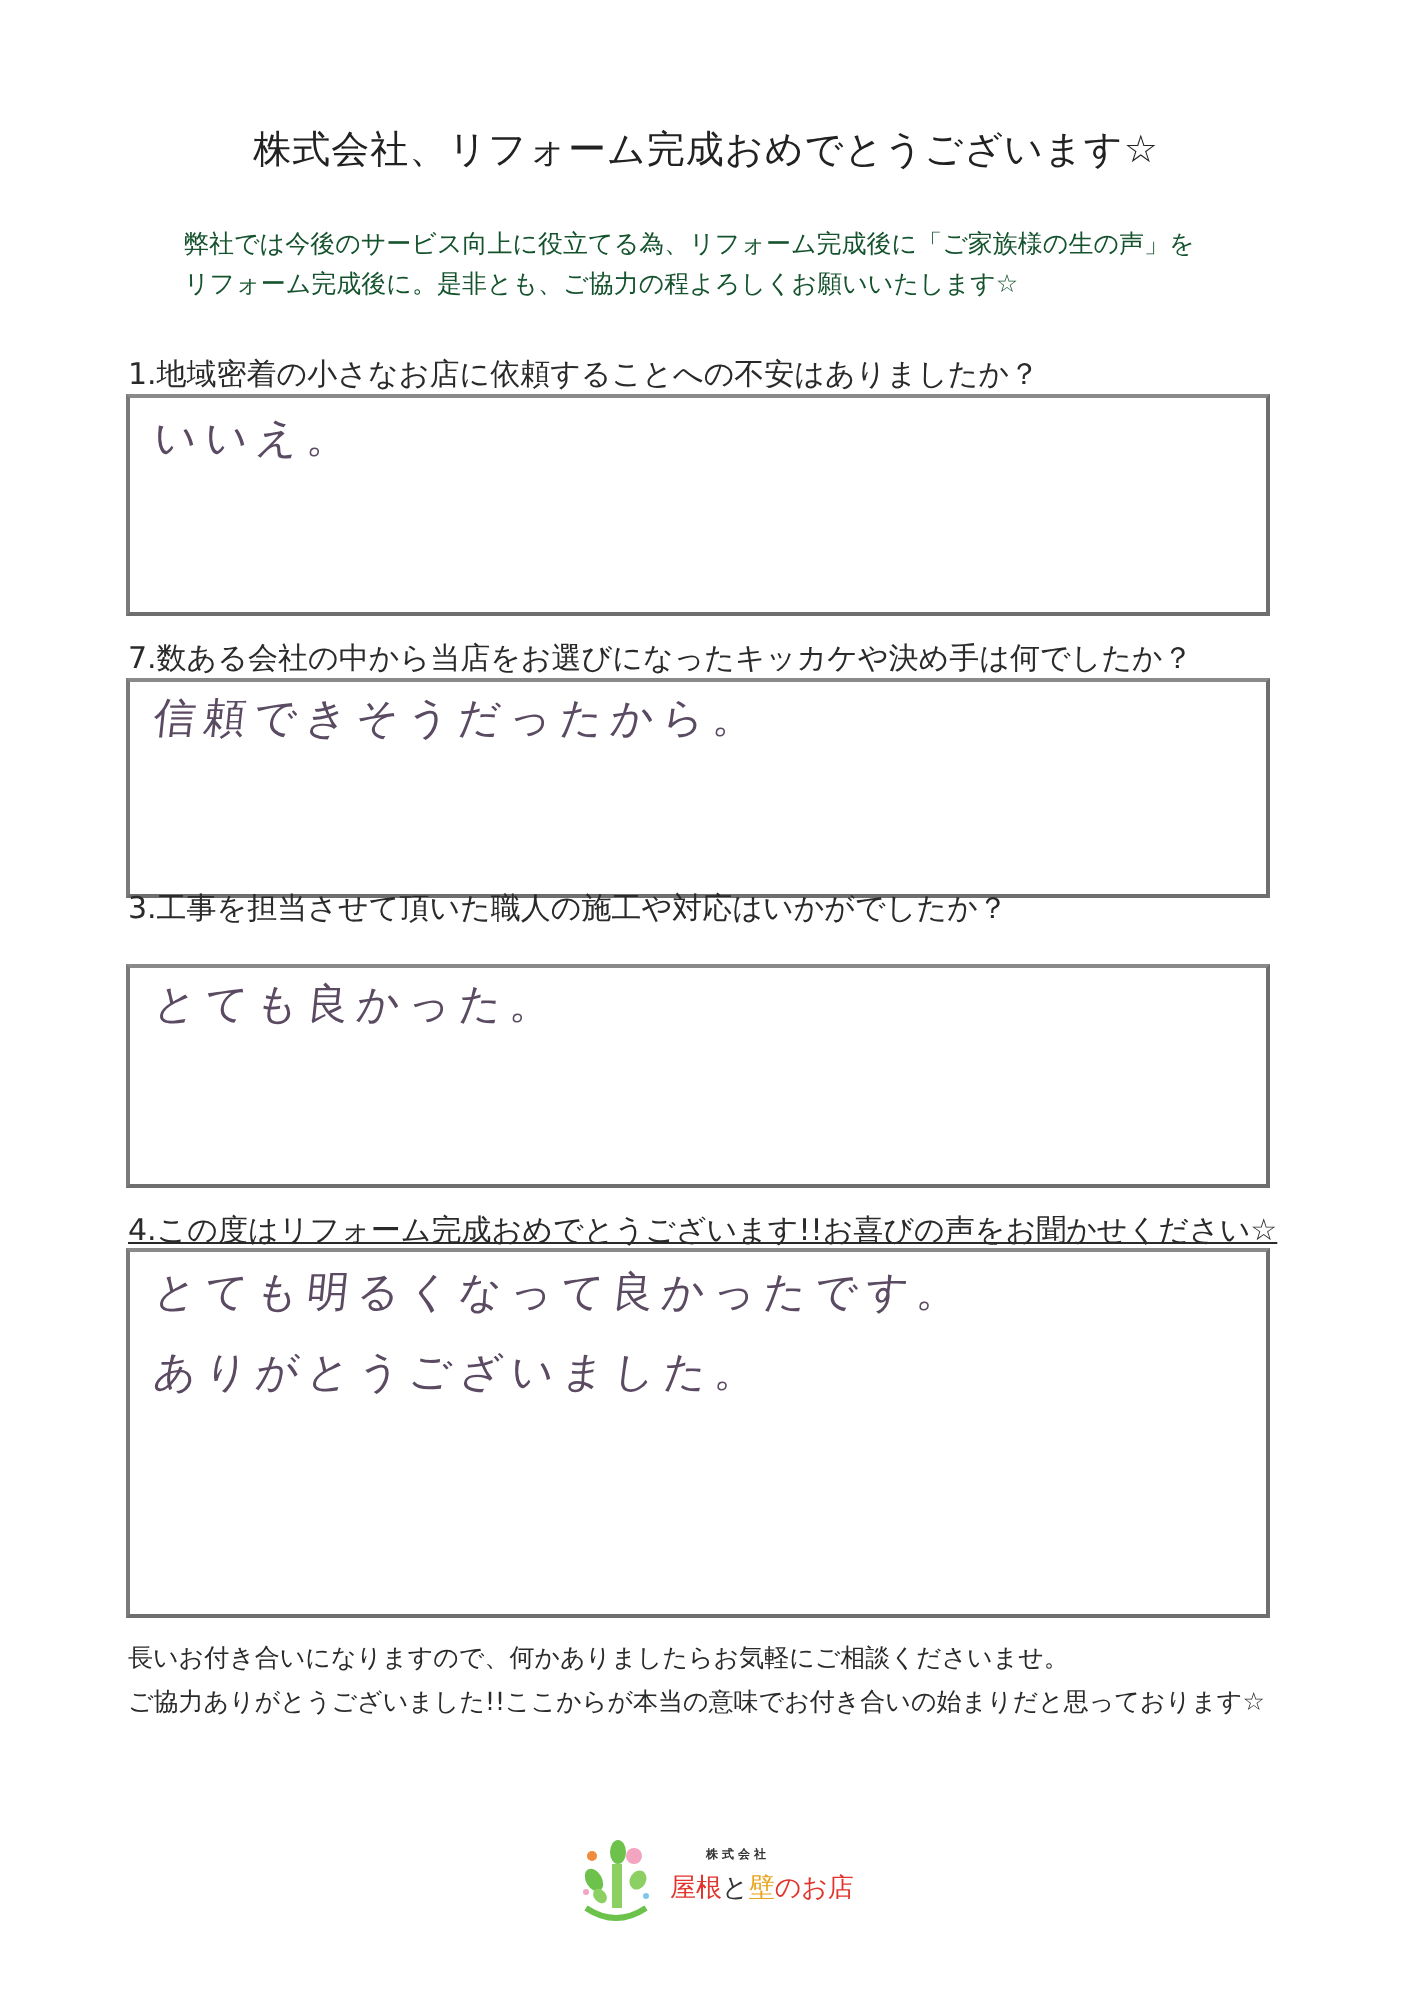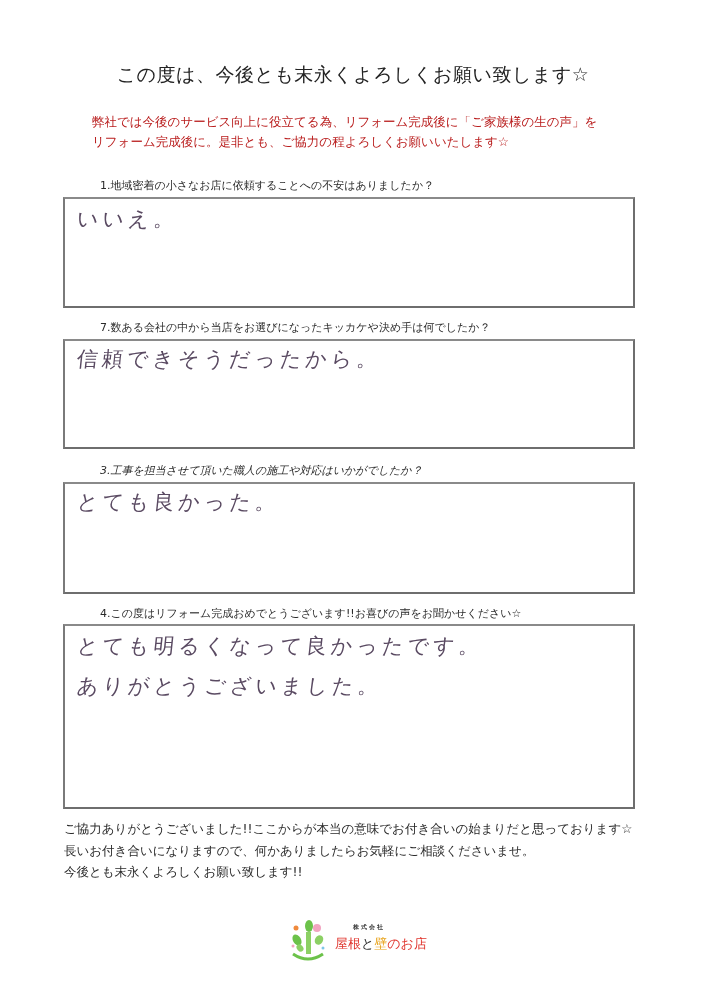--- a/index.html
+++ b/index.html
@@ -6,24 +6,24 @@
   body {
     width:706px; height:1000px; background:#ffffff; position:relative; overflow:hidden;
     font-family:"DejaVu Sans", "Liberation Sans", sans-serif; color:#2a2a2a;
   }
   .title {
     position:absolute; left:0; width:706px; top:62px; text-align:center;
     font-size:19px; color:#222; letter-spacing:0.5px;
   }
   .intro {
     position:absolute; left:92px; top:112px; width:560px;
-    font-size:12.5px; line-height:20px; color:#b91c1c;
+    font-size:12.5px; line-height:20px; color:#14532d;
   }
   .q-label {
-    position:absolute; left:64px; font-size:11px; color:#2a2a2a; white-space:nowrap;margin-left:36px;
+    position:absolute; left:64px; font-size:15px; color:#2a2a2a; white-space:nowrap;
   }
   .answer-box {
     position:absolute; left:63px; width:572px;
     border:2px solid #6e6e6e; border-top-color:#8a8a8a; border-left-color:#7a7a7a;
     box-sizing:border-box; background:#fff;
   }
   .handwriting {
     position:absolute; left:12px; font-family:"DejaVu Serif", serif;
     font-size:21px; color:#5a4a62; letter-spacing:4px; transform:skewX(-6deg);
     white-space:nowrap; font-weight:300;
@@ -38,52 +38,51 @@
   }
   .logo-mark { position:absolute; left:0; top:0; width:46px; height:44px; }
   .logo-small { position:absolute; left:68px; top:5px; font-size:6px; color:#333; letter-spacing:2px; font-weight:bold; }
   .logo-name { position:absolute; left:50px; top:17px; font-size:13px; font-weight:normal; color:#333; white-space:nowrap; }
   .logo-name .red { color:#e0342c; }
   .logo-name .yel { color:#e8a31a; }
 </style>
 </head>
 <body>
 
-<div class="title">この度は、今後とも末永くよろしくお願い致します☆</div>
+<div class="title">株式会社、リフォーム完成おめでとうございます☆</div>
 
 <div class="intro">
   <div>弊社では今後のサービス向上に役立てる為、リフォーム完成後に「ご家族様の生の声」を</div>
   <div>リフォーム完成後に。是非とも、ご協力の程よろしくお願いいたします☆</div>
 </div>
 
 <div class="q-label" style="top:178px;">1.地域密着の小さなお店に依頼することへの不安はありましたか？</div>
 <div class="answer-box" style="top:197px; height:111px;">
   <div class="handwriting" style="top:6px;">いいえ。</div>
 </div>
 
 <div class="q-label" style="top:320px;">7.数ある会社の中から当店をお選びになったキッカケや決め手は何でしたか？</div>
 <div class="answer-box" style="top:339px; height:110px;">
   <div class="handwriting" style="top:4px;">信頼できそうだったから。</div>
 </div>
 
-<div class="q-label" style="top:463px;font-style:italic;">3.工事を担当させて頂いた職人の施工や対応はいかがでしたか？</div>
+<div class="q-label" style="top:445px;">3.工事を担当させて頂いた職人の施工や対応はいかがでしたか？</div>
 <div class="answer-box" style="top:482px; height:112px;">
   <div class="handwriting" style="top:4px;">とても良かった。</div>
 </div>
 
-<div class="q-label" style="top:606px;">4.この度はリフォーム完成おめでとうございます!!お喜びの声をお聞かせください☆</div>
+<div class="q-label" style="top:606px;text-decoration:underline;">4.この度はリフォーム完成おめでとうございます!!お喜びの声をお聞かせください☆</div>
 <div class="answer-box" style="top:624px; height:185px;">
   <div class="handwriting" style="top:6px;">とても明るくなって良かったです。</div>
   <div class="handwriting" style="top:46px;">ありがとうございました。</div>
 </div>
 
 <div class="closing">
+  <div>長いお付き合いになりますので、何かありましたらお気軽にご相談くださいませ。</div>
   <div>ご協力ありがとうございました!!ここからが本当の意味でお付き合いの始まりだと思っております☆</div>
-  <div>長いお付き合いになりますので、何かありましたらお気軽にご相談くださいませ。</div>
-  <div>今後とも末永くよろしくお願い致します!!</div>
 </div>
 
 <div class="logo">
   <svg class="logo-mark" viewBox="0 0 46 44">
     <path d="M8 36 Q23 46 38 36" stroke="#6cc24a" stroke-width="3" fill="none"></path>
     <rect x="21" y="14" width="5" height="22" fill="#8cd064"></rect>
     <ellipse cx="12" cy="22" rx="4" ry="6" fill="#6cc24a" transform="rotate(-30 12 22)"></ellipse>
     <ellipse cx="24" cy="8" rx="4" ry="6" fill="#6cc24a"></ellipse>
     <ellipse cx="34" cy="22" rx="4" ry="5" fill="#8cd064" transform="rotate(30 34 22)"></ellipse>
     <ellipse cx="15" cy="30" rx="3" ry="4" fill="#8cd064" transform="rotate(-40 15 30)"></ellipse>

